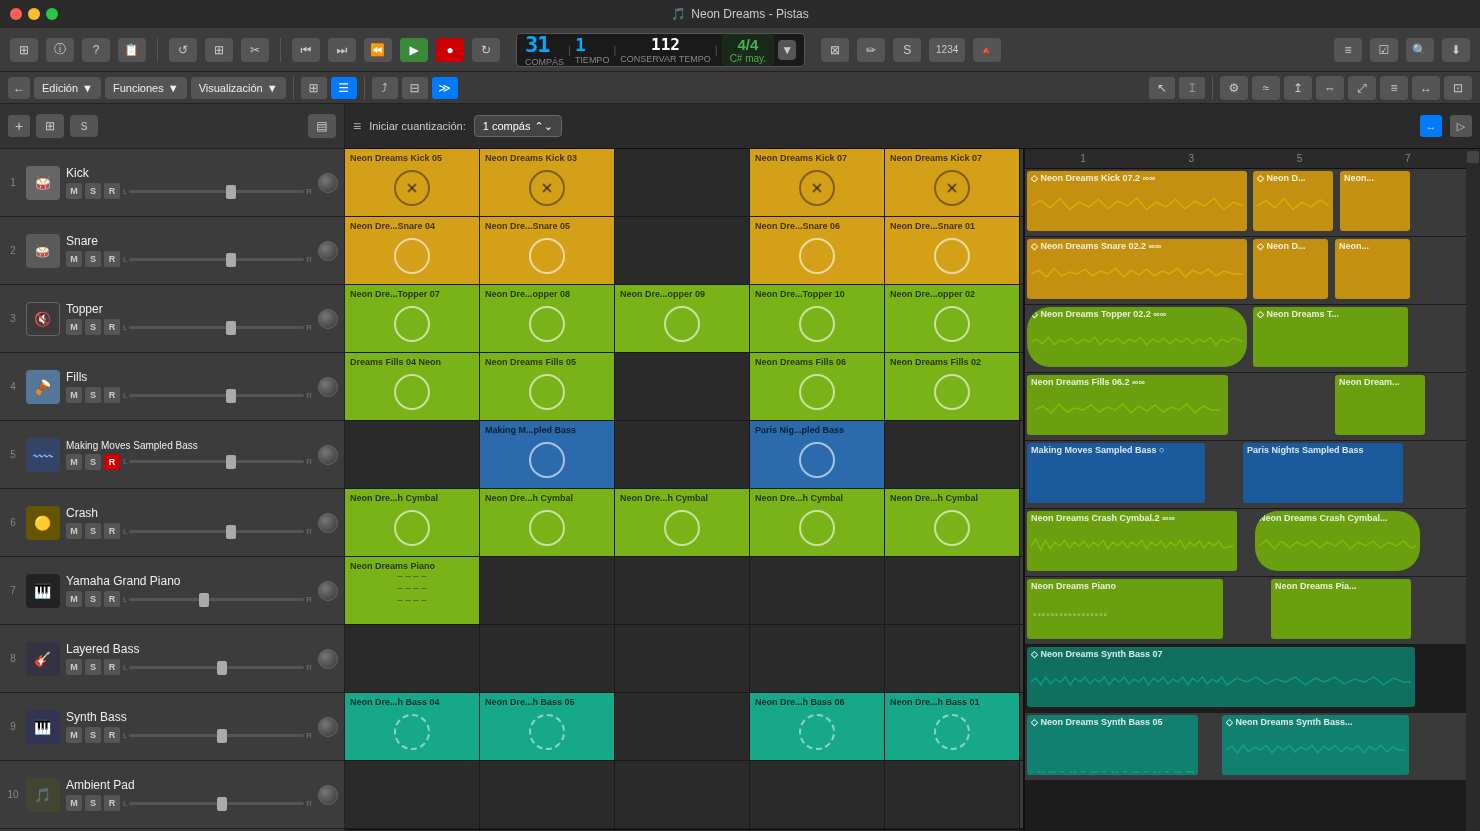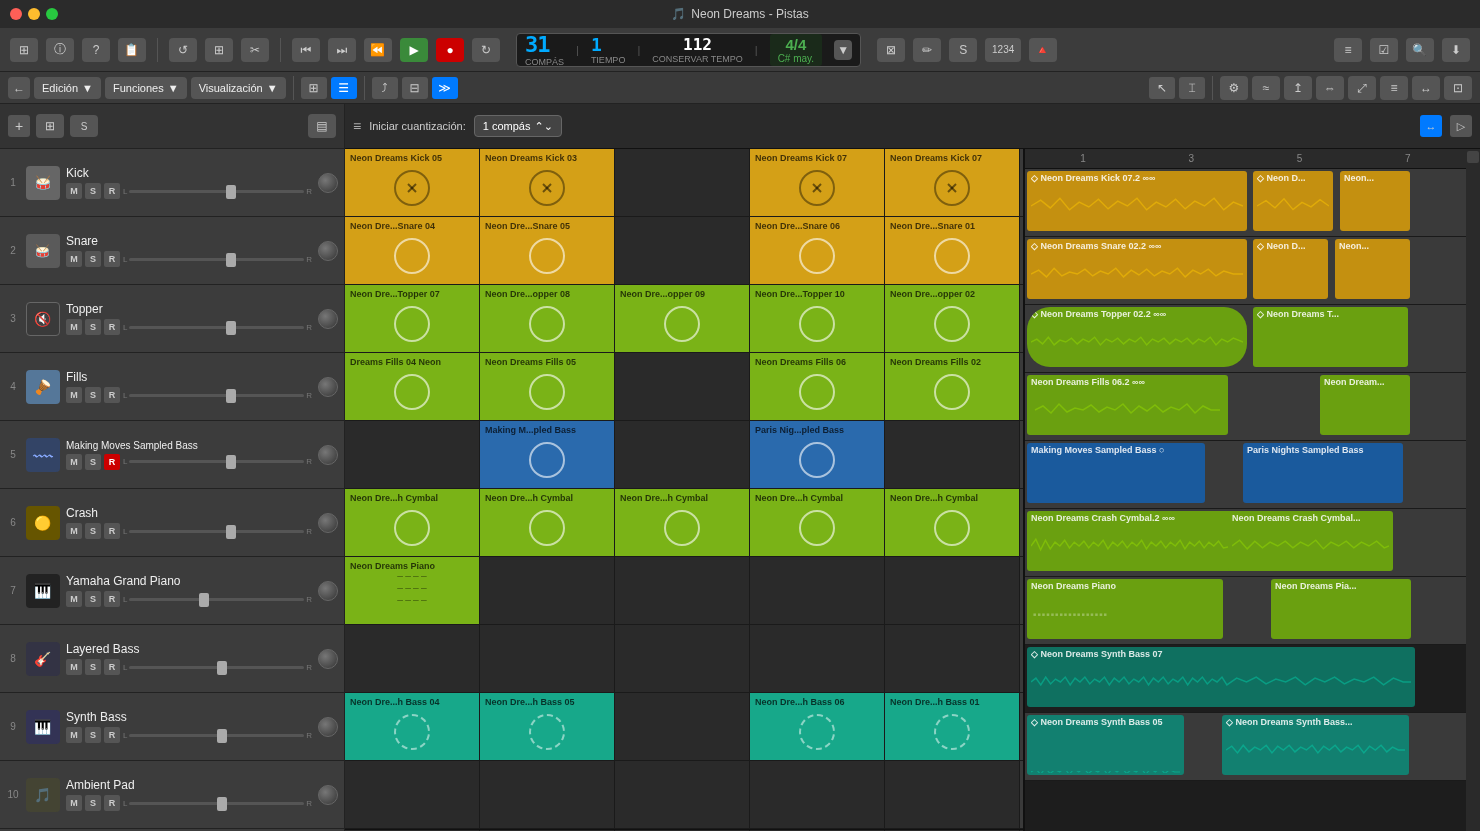--- a/index.html
+++ b/index.html
@@ -71,21 +71,21 @@
 
     
     .transport-display {
       background: #1a1a1a;
       border: 1px solid #555;
       border-radius: 4px;
       height: 34px;
       display: flex;
       align-items: center;
       padding: 0 8px;
-      gap: 12px;
+      gap: 4px;
       margin: 0 8px;
     }
     .transport-num {
       font-size: 22px;
       font-weight: bold;
       color: #00aaff;
       font-family: monospace;
       letter-spacing: -1px;
     }
     .transport-label {
@@ -1082,21 +1082,21 @@
 
           <div class="timeline-row">
             <div class="timeline-clip tclip-lime" style="left:2px; width:201px;">
               <div class="clip-title">Neon Dreams Fills 06.2 ∞∞</div>
               <div class="clip-waveform">
                 <svg class="waveform-svg" viewBox="0 0 185 24">
                     <polyline points="0,12 8,8 16,15 24,6 32,14 40,10 48,12 56,7 64,14 72,9 80,12 88,6 96,15 104,8 112,13 120,7 128,14 136,9 144,12 152,6 160,15 168,8 176,12 185,12" fill="none" stroke="rgba(150,220,0,0.8)" stroke-width="1.5"></polyline>
                   </svg>
               </div>
             </div>
-            <div class="timeline-clip tclip-lime" style="left:295px; width:90px;">
+            <div class="timeline-clip tclip-lime" style="left:310px; width:90px;">
               <div class="clip-title">Neon Dream...</div>
             </div>
           </div>
 
           <div class="timeline-row">
             <div class="timeline-clip tclip-blue" style="left:218px; width:160px;">
               <div class="clip-title">Paris Nights Sampled Bass</div>
             </div>
             <div class="timeline-clip tclip-blue" style="left:2px; width:178px;">
               <div class="clip-title">Making Moves Sampled Bass ○</div>
@@ -1105,21 +1105,21 @@
 
           <div class="timeline-row">
             <div class="timeline-clip tclip-lime" style="left:2px; width:210px;">
               <div class="clip-title">Neon Dreams Crash Cymbal.2 ∞∞</div>
               <div class="clip-waveform">
                 <svg class="waveform-svg" viewBox="0 0 210 24">
                     <polyline points="0,12 5,5 10,16 15,6 20,15 25,8 30,12 35,6 40,14 45,8 50,12 55,7 60,14 65,8 70,12 75,6 80,15 85,8 90,12 95,7 100,14 105,8 110,12 115,6 120,15 125,8 130,12 135,7 140,14 145,8 150,12 155,6 160,15 165,8 170,12 175,7 180,14 185,8 190,12 195,7 200,14 210,12" fill="none" stroke="rgba(150,220,0,0.8)" stroke-width="1.5"></polyline>
                   </svg>
               </div>
             </div>
-            <div class="timeline-clip tclip-lime" style="left:203px; width:165px;">
+            <div class="timeline-clip tclip-lime" style="left:230px; width:165px;border-radius:23px;">
               <div class="clip-title">Neon Dreams Crash Cymbal...</div>
               <div class="clip-waveform">
                 <svg class="waveform-svg" viewBox="0 0 165 24">
                     <polyline points="0,12 8,6 16,15 24,7 32,14 40,8 48,12 56,7 64,14 72,8 80,12 88,6 96,15 104,8 112,12 120,7 128,14 136,8 144,12 152,7 160,14 165,12" fill="none" stroke="rgba(150,220,0,0.8)" stroke-width="1.5"></polyline>
                   </svg>
               </div>
             </div>
           </div>
 
           <div class="timeline-row">
@@ -1139,21 +1139,21 @@
               <div class="clip-title">◇ Neon Dreams Synth Bass 07</div>
               <div class="clip-waveform">
                 <svg class="waveform-svg" viewBox="0 0 388 24">
                     <polyline points="0,12 5,8 10,15 15,7 20,14 25,9 30,12 35,7 40,15 45,8 50,12 55,7 60,14 65,9 70,12 75,7 80,15 85,8 90,12 95,7 100,14 105,9 110,12 115,7 120,15 125,8 130,12 135,7 140,14 145,9 150,12 155,7 160,15 165,8 170,12 175,7 180,14 185,9 190,12 195,7 200,15 210,8 220,12 230,7 240,14 250,9 260,12 270,7 280,15 290,8 300,12 310,7 320,14 330,9 340,12 350,7 360,15 370,8 380,12 388,12" fill="none" stroke="rgba(0,220,180,0.7)" stroke-width="1.5"></polyline>
                   </svg>
               </div>
             </div>
           </div>
 
           <div class="timeline-row">
-            <div class="timeline-clip tclip-teal" style="left:2px; width:157px;gap:44px;">
+            <div class="timeline-clip tclip-teal" style="left:2px; width:171px;gap:44px;">
               <div class="clip-title">◇ Neon Dreams Synth Bass 05</div>
               <div class="clip-waveform">
                 <svg class="waveform-svg" viewBox="0 0 187 24">
                     <polyline points="0,12 6,8 12,15 18,7 24,14 30,9 36,12 42,7 48,15 54,8 60,12 66,7 72,14 78,9 84,12 90,7 96,15 102,8 108,12 114,7 120,14 126,9 132,12 138,7 144,15 150,8 156,12 162,7 168,14 174,9 180,12 187,12" fill="none" stroke="rgba(0,220,180,0.7)" stroke-width="1.5"></polyline>
                   </svg>
               </div>
             </div>
             <div class="timeline-clip tclip-teal" style="left:197px; width:187px;">
               <div class="clip-title">◇ Neon Dreams Synth Bass...</div>
               <div class="clip-waveform">

